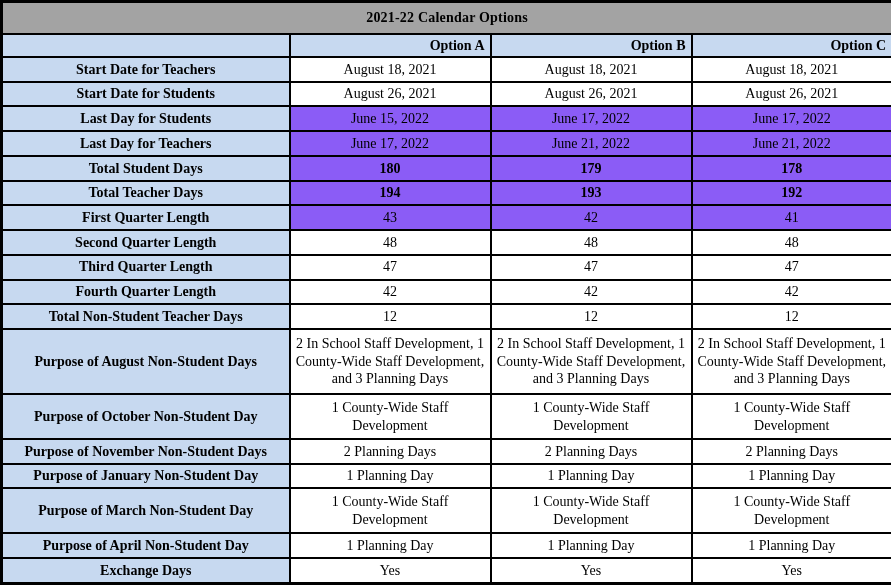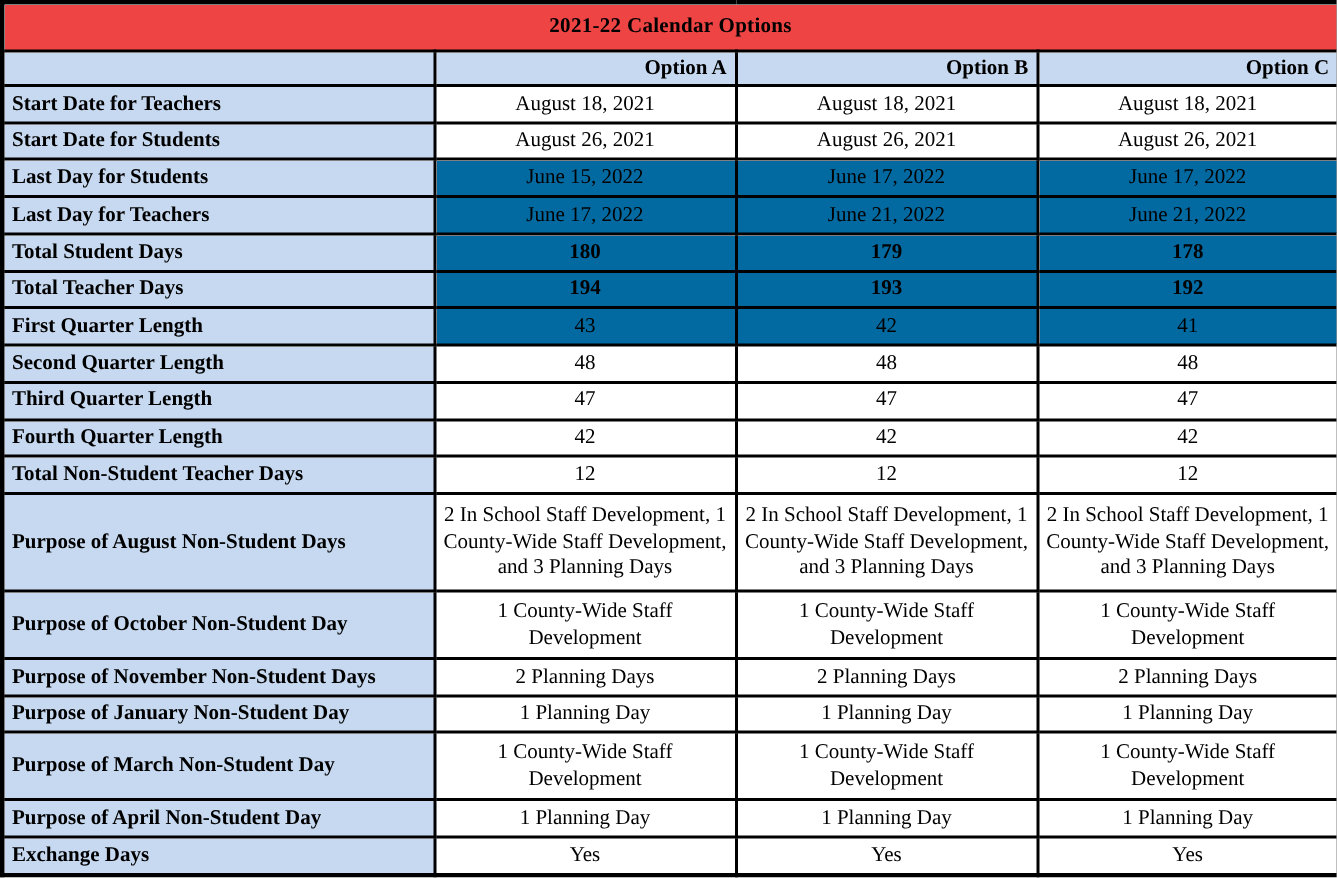--- a/index.html
+++ b/index.html
@@ -24,46 +24,46 @@
     border: 2px solid #000000;
     padding: 1px 5px;
     font-size: 14px;
     line-height: 1.25;
     overflow: hidden;
   }
   table.cal {
     border: 3px solid #000000;
   }
   .title-cell {
-    background: #ef4444;
+    background: #a3a3a3;
     font-size: 22px;
     font-weight: bold;
     text-align: center;
     height: 28px;
     letter-spacing: 0.2px;
   }
   .colhead-cell {
     background: #c7d9f0;
     font-weight: bold;
     text-align: right;
     font-size: 14.5px;
     height: 19px;
   }
   .label-cell {
     background: #c7d9f0;
     font-weight: bold;
-    text-align: left;
+    text-align: center;
     padding-left: 4px;
   }
   .value-cell {
     background: #ffffff;
     text-align: center;
   }
   tr.highlight .value-cell {
-    background: #0369a1;
+    background: #8b5cf6;
   }
   tr.boldvals .value-cell {
     font-weight: bold;
     margin-top: 48px;
   }
   tr.std {
     height: 21px;
   }
 </style>
 </head>

